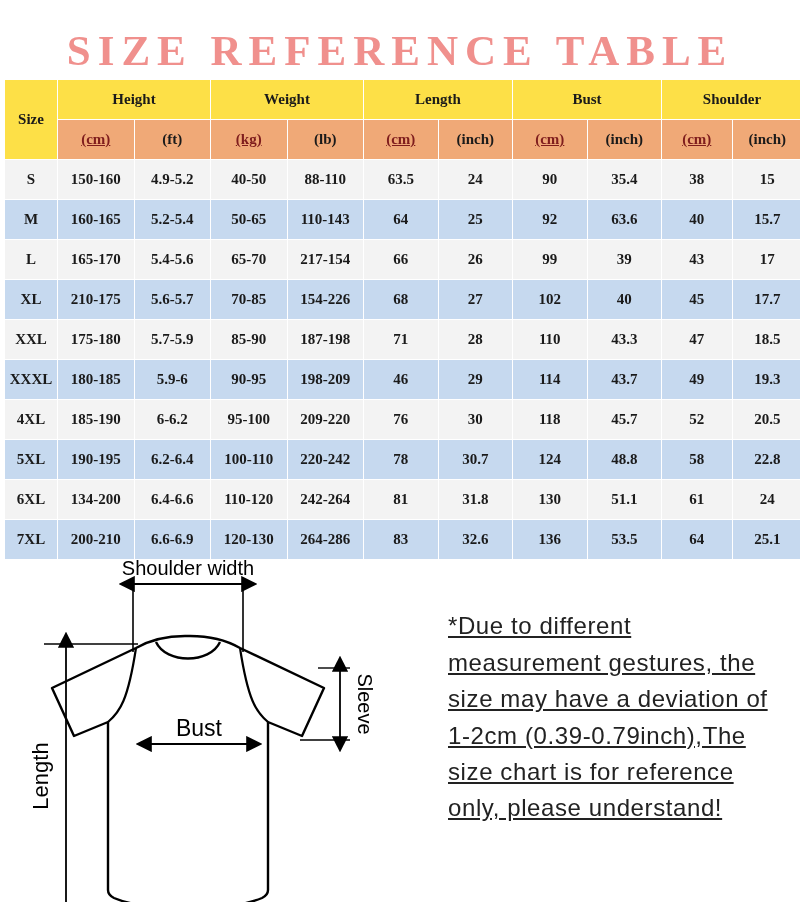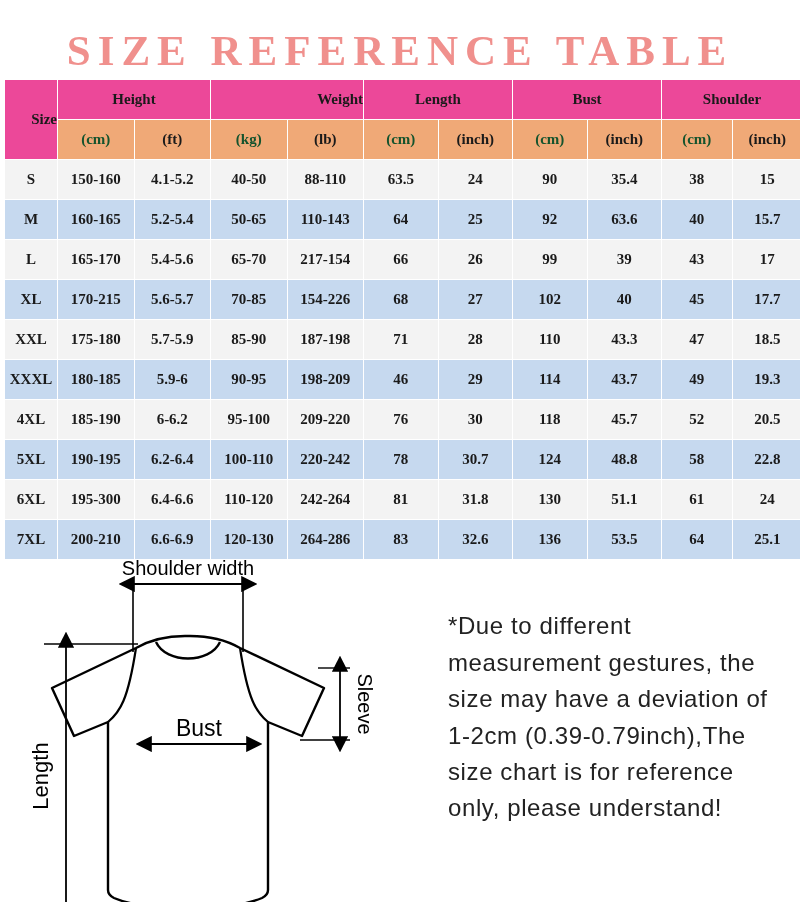--- a/index.html
+++ b/index.html
@@ -43,33 +43,34 @@
     border: 1px solid #ffffff;
     text-align: center;
     font-family: "Liberation Serif", serif;
     font-weight: bold;
     padding: 0;
     height: 39px;
     font-size: 15px;
     color: #1a1a1a;
   }
   .hdr-top td {
-    background: #ec4899;
+    background: #fde047;
     color: #1a1a1a;
     font-size: 19px;
     height: 29px;
   }
   .hdr-sub td {
     background: #f0a977;
     color: #cc2200;
     font-size: 13px;
     height: 22px;
   }
   .hdr-sub td.cm {
-    color: #14532d;
+    color: #7f1d1d;
+    text-decoration: underline;
   }
   .sizecol {
     background: #f0a977;
     font-size: 16px;
   }
   .rowA td { background: #f3f3f3; }
   .rowB td { background: #c6d9ef; }
   .red { color: #e02b1b; }
   .blk { color: #1a1a1a; }
   
@@ -88,36 +89,37 @@
   .note {
     position: absolute;
     left: 448px;
     top: 48px;
     width: 330px;
     font-family: "Liberation Sans", sans-serif;
     font-size: 24px;
     line-height: 1.52;
     color: #222;
     letter-spacing: 0.6px;
+    text-decoration: underline;
   }
   svg { display: block; }
 </style>
 </head>
 <body>
 
 <div class="page">
 
   <div class="title">SIZE REFERENCE TABLE</div>
 
   <table class="size-table">
     <tbody>
       <tr class="hdr-top">
-        <td class="sizecol" rowspan="2" style="width:52px;text-align:right;">Size</td>
+        <td class="sizecol" rowspan="2" style="width:52px;">Size</td>
         <td colspan="2" style="width:152px;">Height</td>
-        <td colspan="2" style="width:152px;text-align:right;">Weight</td>
+        <td colspan="2" style="width:152px;">Weight</td>
         <td colspan="2" style="width:148px;">Length</td>
         <td colspan="2" style="width:148px;">Bust</td>
         <td colspan="2" style="width:140px;">Shoulder</td>
       </tr>
       <tr class="hdr-sub">
         <td class="cm">(cm)</td>
         <td>(ft)</td>
         <td class="cm">(kg)</td>
         <td>(lb)</td>
         <td class="cm">(cm)</td>
@@ -125,21 +127,21 @@
         <td class="cm">(cm)</td>
         <td>(inch)</td>
         <td class="cm">(cm)</td>
         <td>(inch)</td>
       </tr>
     </tbody>
     <tbody id="table-body">
         <tr class="rowA">
           <td class="sizecol">S</td>
           <td class="blk">150-160</td>
-          <td class="red">4.1-5.2</td>
+          <td class="red">4.9-5.2</td>
           <td class="blk">40-50</td>
           <td class="red">88-110</td>
           <td class="blk">63.5</td>
           <td class="red">24</td>
           <td class="blk">90</td>
           <td class="red">35.4</td>
           <td class="blk">38</td>
           <td class="red">15</td>
         </tr>
         <tr class="rowB">
@@ -163,21 +165,21 @@
           <td class="red">217-154</td>
           <td class="blk">66</td>
           <td class="red">26</td>
           <td class="blk">99</td>
           <td class="red">39</td>
           <td class="blk">43</td>
           <td class="red">17</td>
         </tr>
         <tr class="rowB">
           <td class="sizecol">XL</td>
-          <td class="blk">170-215</td>
+          <td class="blk">210-175</td>
           <td class="red">5.6-5.7</td>
           <td class="blk">70-85</td>
           <td class="red">154-226</td>
           <td class="blk">68</td>
           <td class="red">27</td>
           <td class="blk">102</td>
           <td class="red">40</td>
           <td class="blk">45</td>
           <td class="red">17.7</td>
         </tr>
@@ -228,21 +230,21 @@
           <td class="red">220-242</td>
           <td class="blk">78</td>
           <td class="red">30.7</td>
           <td class="blk">124</td>
           <td class="red">48.8</td>
           <td class="blk">58</td>
           <td class="red">22.8</td>
         </tr>
         <tr class="rowA">
           <td class="sizecol">6XL</td>
-          <td class="blk">195-300</td>
+          <td class="blk">134-200</td>
           <td class="red">6.4-6.6</td>
           <td class="blk">110-120</td>
           <td class="red">242-264</td>
           <td class="blk">81</td>
           <td class="red">31.8</td>
           <td class="blk">130</td>
           <td class="red">51.1</td>
           <td class="blk">61</td>
           <td class="red">24</td>
         </tr>

